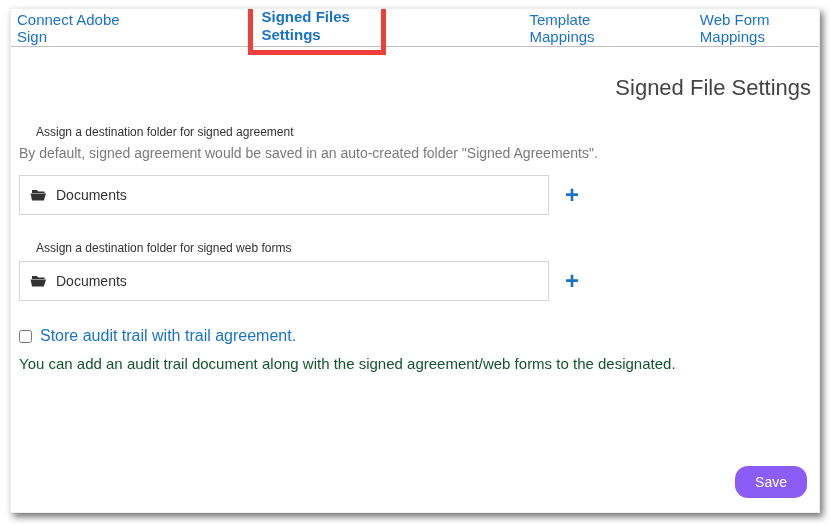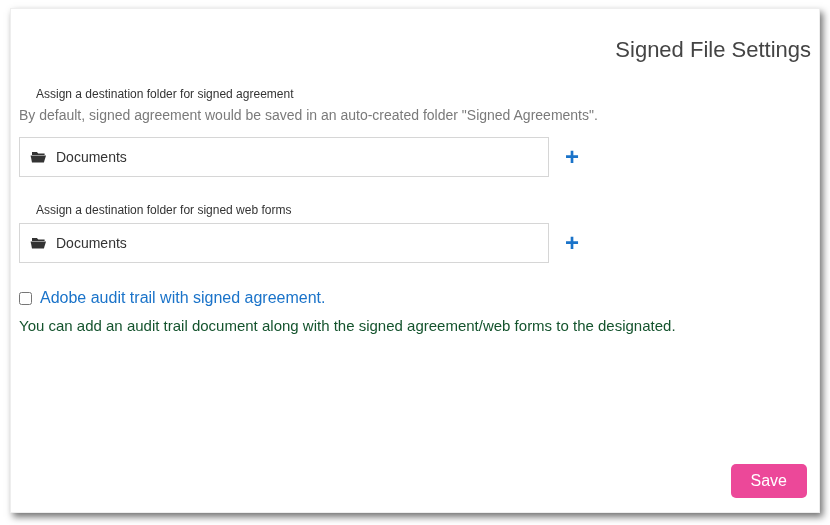--- a/index.html
+++ b/index.html
@@ -124,35 +124,48 @@
   .audit-desc {
     color: #14532d;
     font-size: 15px;
     margin: 4px 0 0 0;
   }
 
   .save-btn {
     position: absolute;
     right: 12px;
     bottom: 14px;
-    background: #ec4899;
+    background: #8b5cf6;
     color: #fff;
     border: none;
-    border-radius: 5px;
+    border-radius: 13px;
     padding: 8px 20px;
-    font-size: 16px;
+    font-size: 14px;
     cursor: pointer;
   }
 </style>
 </head>
 <body>
 
 <div class="page">
   <div class="panel">
 
+    <div class="tabs">
+      <div class="tab">Connect Adobe Sign</div>
+      <div class="spacer-1"></div>
+      <div class="tab highlight-wrap">
+        <div class="highlight-box">
+          <span>Signed Files Settings</span>
+        </div>
+      </div>
+      <div class="spacer-2"></div>
+      <div class="tab">Template Mappings</div>
+      <div class="spacer-3"></div>
+      <div class="tab" style="margin-right:6px;">Web Form Mappings</div>
+    </div>
 
     <div class="content">
       <h2 class="page-title">Signed File Settings</h2>
 
       <p class="section-label">Assign a destination folder for signed agreement</p>
       <p class="section-desc">By default, signed agreement would be saved in an auto-created folder "Signed Agreements".</p>
       <div class="folder-row">
         <div class="folder-input">
           <svg class="folder-icon" viewBox="0 0 24 20" fill="#333">
             <path d="M2 3 L9 3 L11 5 L20 5 L20 7 L2 7 Z"></path>
@@ -174,20 +187,20 @@
           </svg>
           <span>Documents</span>
         </div>
         <span class="plus-btn">
           <span>+</span>
         </span>
       </div>
 
       <div class="audit-row">
         <input type="checkbox" style="">
-        <span class="audit-label">Adobe audit trail with signed agreement.</span>
+        <span class="audit-label">Store audit trail with trail agreement.</span>
       </div>
       <p class="audit-desc">You can add an audit trail document along with the signed agreement/web forms to the designated.</p>
     </div>
 
     <button class="save-btn">Save</button>
   </div>
 </div>
 
 </body></html>

